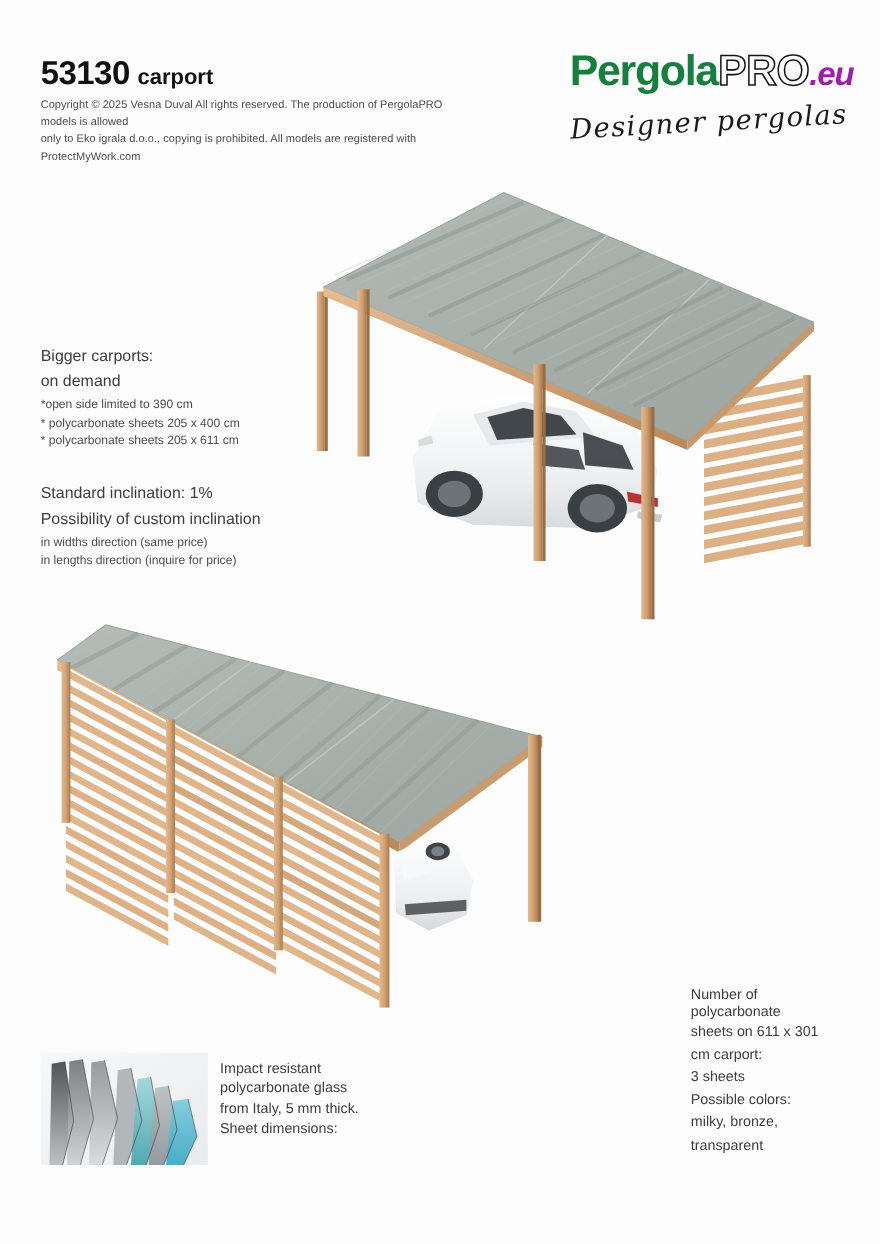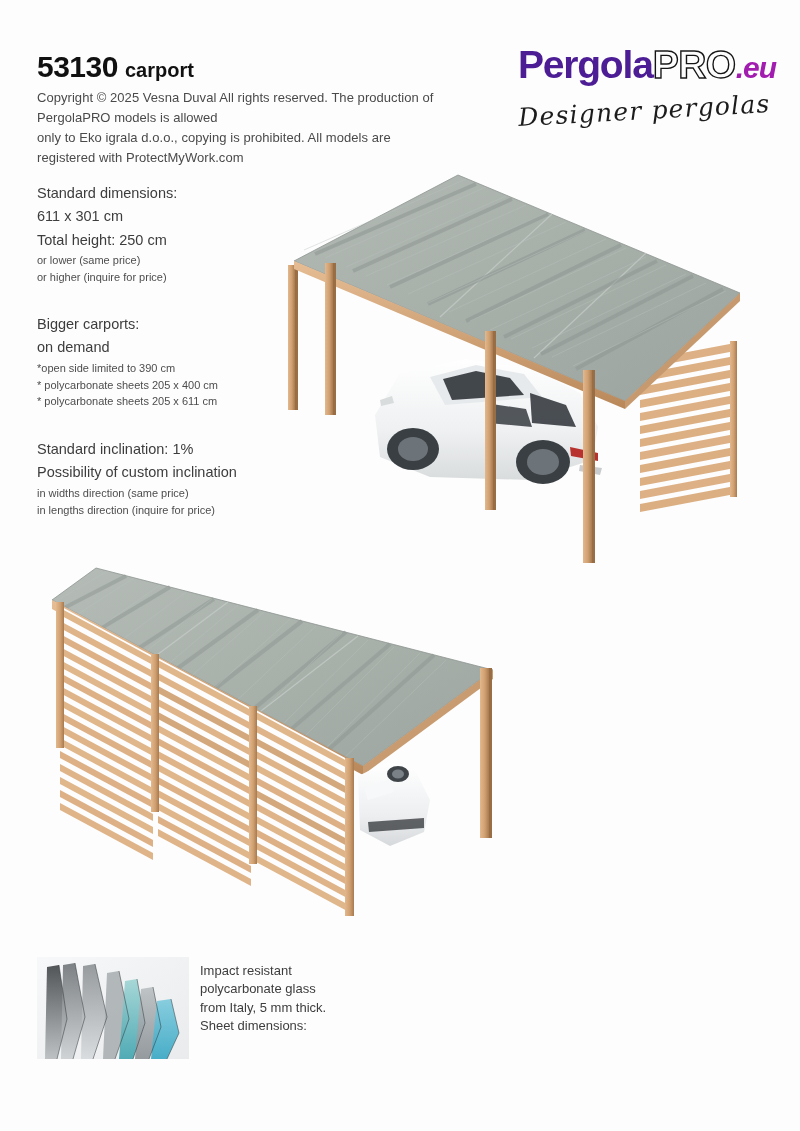--- a/index.html
+++ b/index.html
@@ -19,30 +19,30 @@
   .model-no{
     font-size:30px;font-weight:bold;color:#111;letter-spacing:-0.5px;
     display:inline-block;vertical-align:baseline;
   }
   .model-type{
     font-size:20px;font-weight:bold;color:#111;
     display:inline-block;vertical-align:baseline;margin-left:7px;
   }
   .copyright{
     position:absolute;left:37px;top:88px;width:400px;
-    font-size:13px;line-height:1.55;color:#4a4a4a;letter-spacing:0.05px;
+    font-size:10px;line-height:1.55;color:#4a4a4a;letter-spacing:0.05px;
   }
 
   
   .logo{position:absolute;right:24px;top:45px;width:290px;height:85px;}
   .logo-main{
     position:absolute;left:0;top:0;width:290px;text-align:right;
     font-size:39px;font-weight:bold;line-height:1;white-space:nowrap;
   }
-  .lg-pergola{color:#4c1d95;letter-spacing:-1.2px;}
+  .lg-pergola{color:#15803d;letter-spacing:-1.2px;}
   .lg-pro{
     color:transparent;
     -webkit-text-stroke:1.4px #141414;
     letter-spacing:-0.5px;
   }
   .lg-eu{
     color:#a21caf;font-style:italic;font-size:30px;letter-spacing:-1px;
   }
   .logo-sub{
     position:absolute;right:6px;top:44px;
@@ -95,27 +95,20 @@
       <div>Copyright © 2025 Vesna Duval All rights reserved. The production of PergolaPRO models is allowed</div>
       <div>only to Eko igrala d.o.o., copying is prohibited. All models are registered with ProtectMyWork.com</div>
     </div>
 
     <div class="logo">
       <div class="logo-main"><span class="lg-pergola">Pergola</span><span class="lg-pro">PRO</span><span class="lg-eu">.eu</span></div>
       <div class="logo-sub">Designer pergolas</div>
     </div>
   </div>
 
-  <div class="spec" id="spec-dimensions">
-    <div class="big">Standard dimensions:</div>
-    <div class="big">611 x 301 cm</div>
-    <div class="big">Total height: 250 cm</div>
-    <div class="sml">or lower (same price)</div>
-    <div class="sml">or higher (inquire for price)</div>
-  </div>
 
   <div class="spec" id="spec-bigger">
     <div class="big">Bigger carports:</div>
     <div class="big">on demand</div>
     <div class="sml">*open side limited to 390 cm</div>
     <div class="sml">* polycarbonate sheets 205 x 400 cm</div>
     <div class="sml">* polycarbonate sheets 205 x 611 cm</div>
   </div>
 
   <div class="spec" id="spec-inclination">
@@ -427,14 +420,24 @@
     </svg>
   </div>
 
   <div class="sample-caption">
     <div>Impact resistant</div>
     <div>polycarbonate glass</div>
     <div>from Italy, 5 mm thick.</div>
     <div>Sheet dimensions:</div>
   </div>
 
+  <div class="sheets-block">
+    <div class="tight">Number of</div>
+    <div class="tight">polycarbonate</div>
+    <div>sheets on 611 x 301</div>
+    <div>cm carport:</div>
+    <div>3 sheets</div>
+    <div>Possible colors:</div>
+    <div>milky, bronze,</div>
+    <div>transparent</div>
+  </div>
 
 </div>
 
 </body></html>

